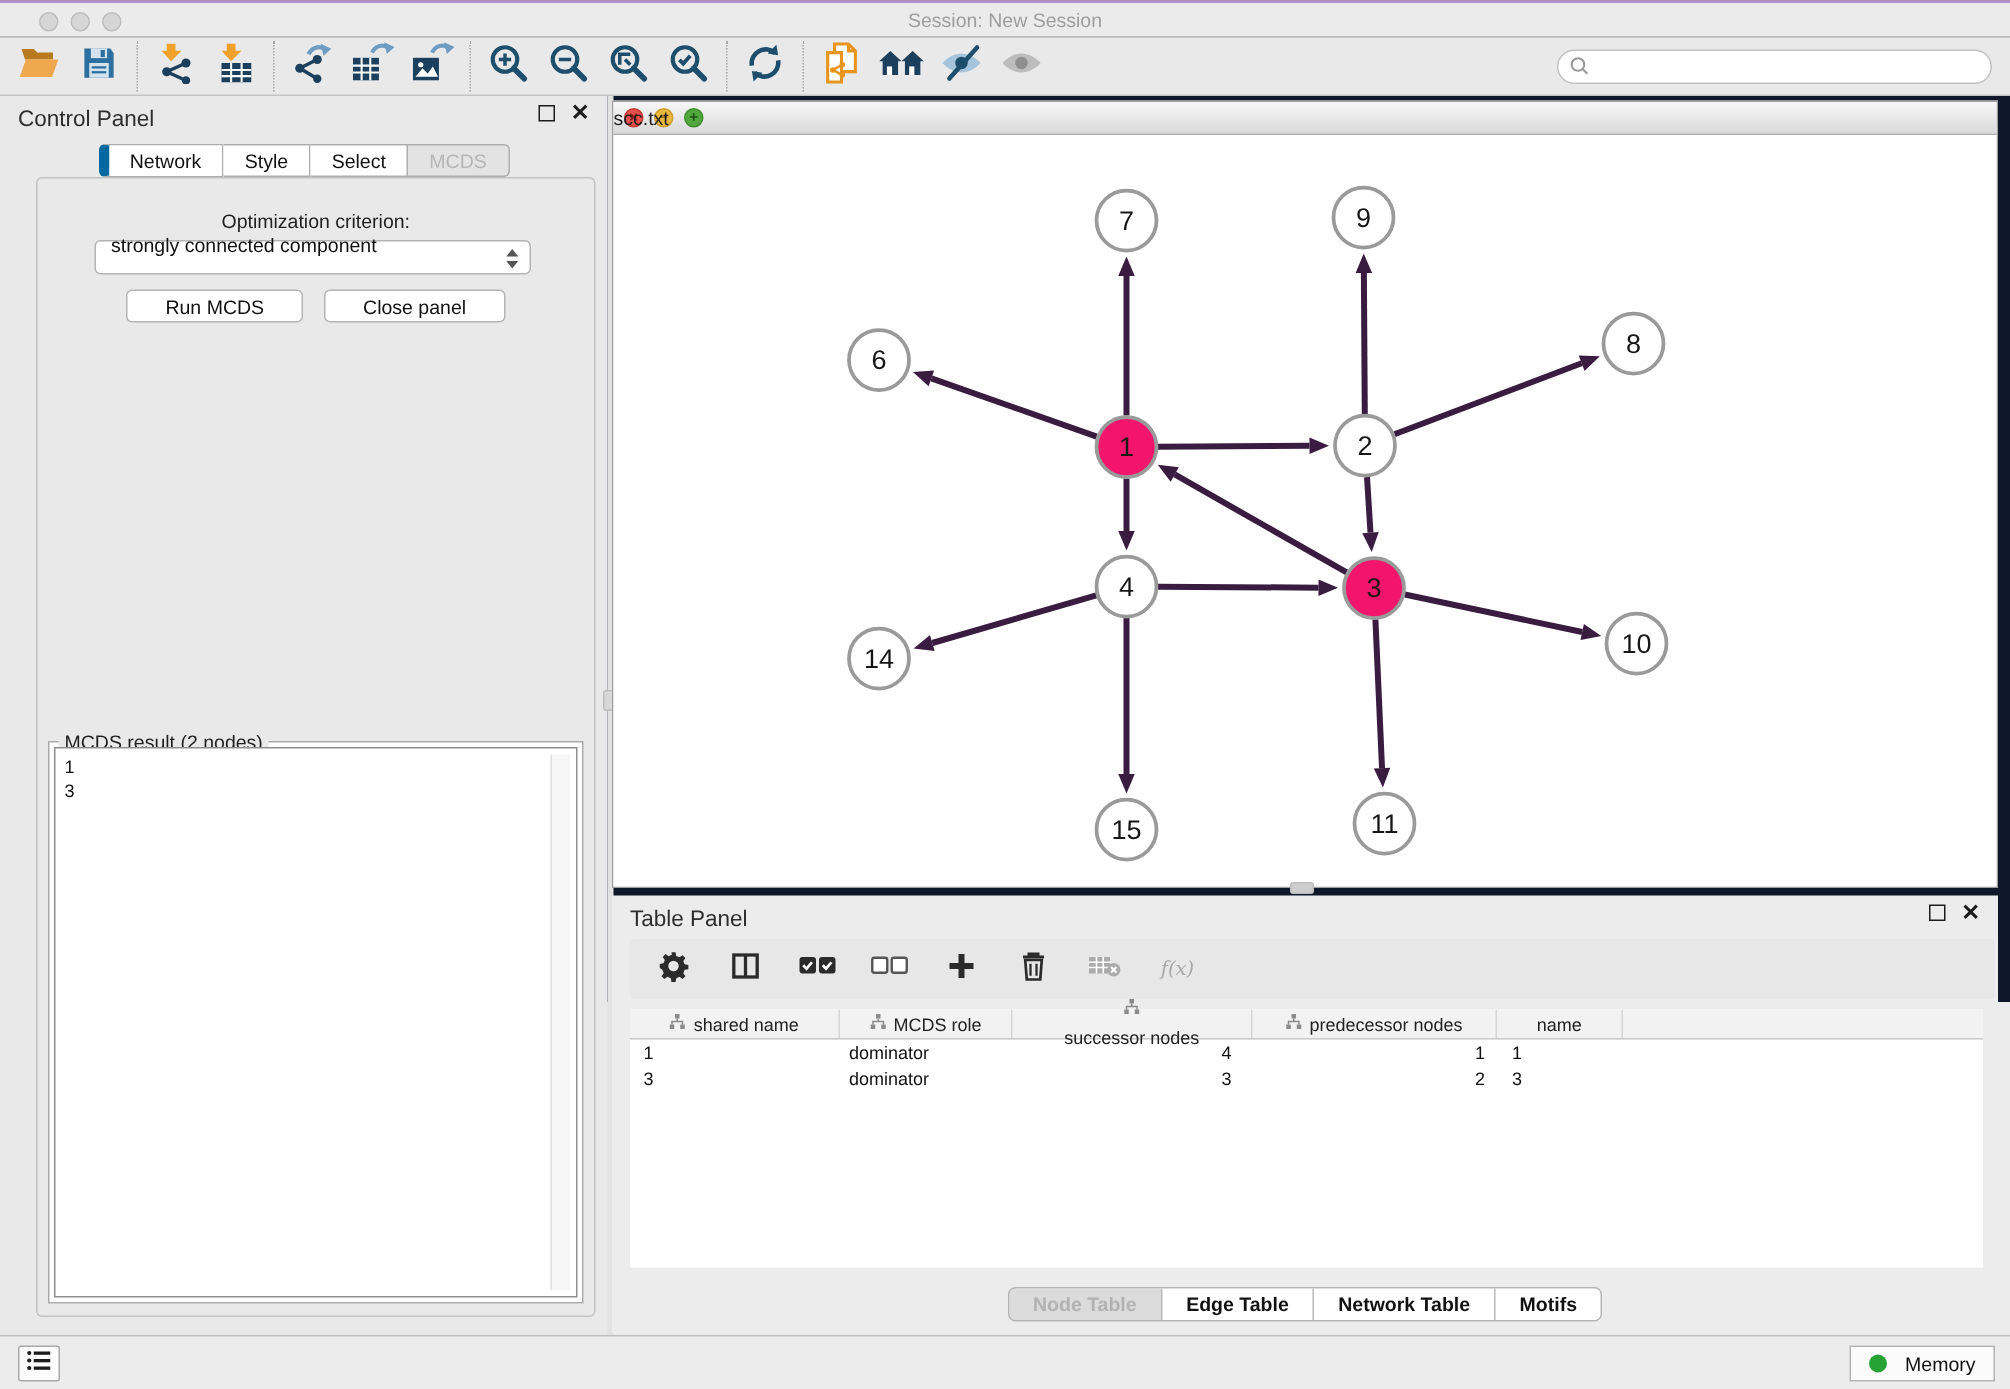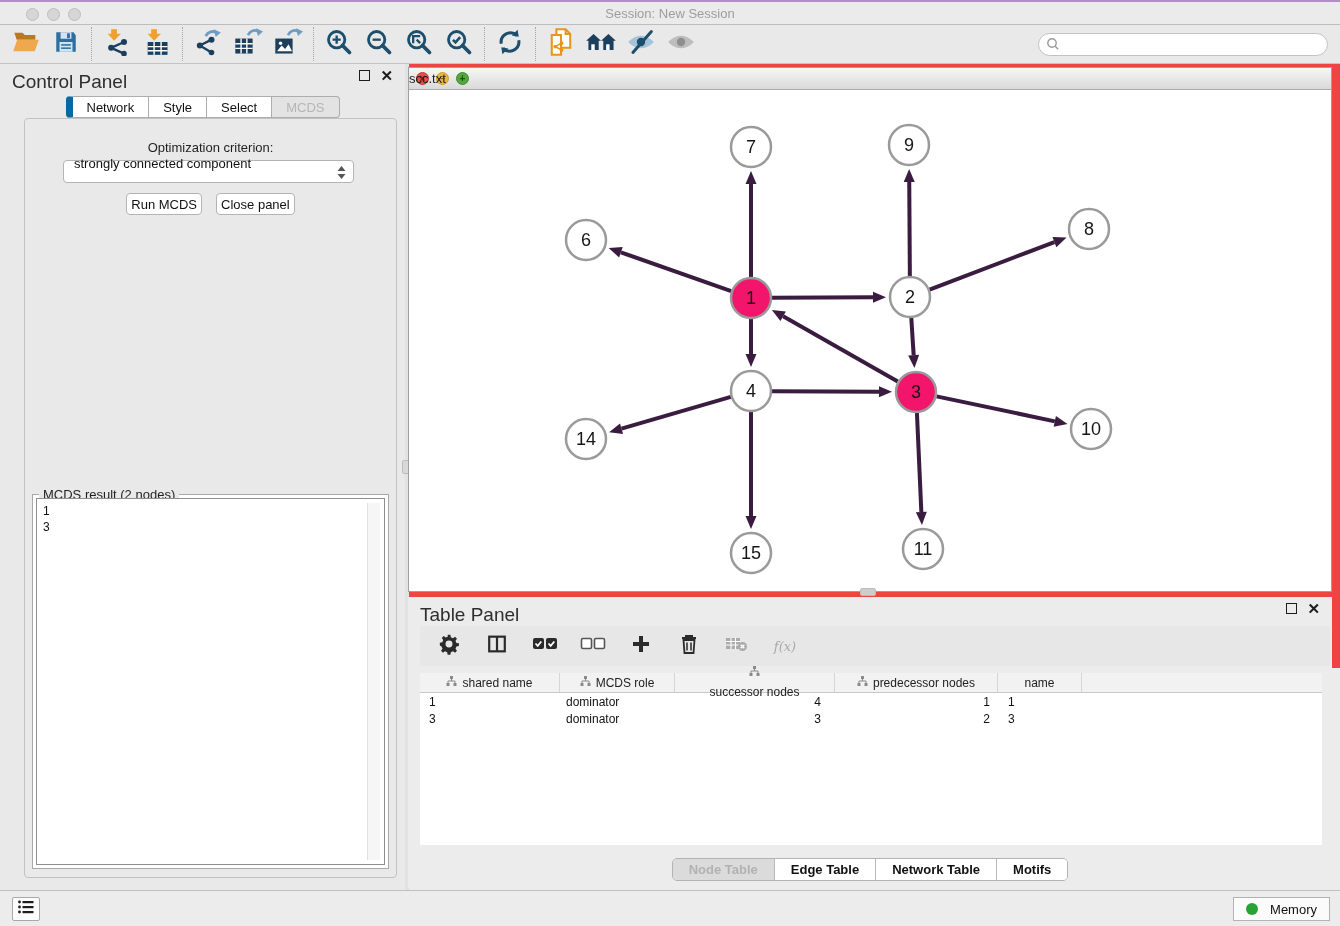--- a/index.html
+++ b/index.html
@@ -1,18 +1,18 @@
 <!DOCTYPE html>
 <html><head>
 <meta charset="utf-8">
 <style>
   * { margin:0; padding:0; box-sizing:border-box; }
   html,body { width:1340px; height:926px; }
   body { font-family:"Liberation Sans", sans-serif; background:#ececec; overflow:hidden; position:relative; }
-  #app { position:absolute; inset:0; width:1340px; height:668px; background:#ef4444; }
+  #app { position:absolute; inset:0; width:1340px; height:668px; background:#0f172a; }
 
   
   .titlebar { position:absolute; left:0; top:0; width:1340px; height:25px;
     background:#ebebeb; border-top:2px solid #b18fc6; border-bottom:1px solid #bdbdbd; }
   .traffic { position:absolute; left:26px; top:6px; display:flex; gap:8px; }
   .tl-dot { width:13px; height:13px; border-radius:50%; background:#d6d6d6; border:1px solid #bdbdbd; }
   .title-text { position:absolute; left:0; right:0; top:4px; text-align:center; font-size:13px; color:#9d9d9d; }
 
   
   .toolbar { position:absolute; left:0; top:25px; width:1340px; height:39px; background:#e9e9e9;
@@ -20,42 +20,42 @@
   .tb-btn { width:40px; height:34px; display:flex; align-items:center; justify-content:center; }
   .tb-sep { width:1px; height:34px; border-left:1px dotted #a6a6a6; margin:0 5px; }
   .search-wrap { position:absolute; right:12px; top:8px; width:290px; height:23px; }
   .search-wrap input { width:100%; height:100%; border:1px solid #c2c2c2; border-radius:12px;
     background:#fff; padding:0 8px 0 26px; font-size:13px; color:#333; outline:none; }
   .search-ico { position:absolute; left:8px; top:4px; }
 
   
   .cpanel { position:absolute; left:0; top:64px; width:405px; height:826px; background:#e9e9e9; }
   .panel-hrow { position:absolute; left:0; right:0; top:0; height:28px; }
-  .panel-title { position:absolute; left:12px; top:7px; font-size:19px; color:#2e2e2e; }
+  .panel-title { position:absolute; left:12px; top:7px; font-size:15px; color:#2e2e2e; }
   .panel-icons { position:absolute; right:12px; top:6px; display:flex; gap:10px; align-items:center; }
   .float-ico { width:11px; height:11px; border:1.5px solid #1c1c1c; display:inline-block; }
   .close-ico { font-size:15px; font-weight:bold; color:#1c1c1c; line-height:11px; }
 
   .cp-tabs { position:absolute; top:32px; left:50%; transform:translateX(-50%); display:flex; height:22px; }
   .seg { background:#fff; border:1px solid #adadad; border-left:none; padding:0 14px; font-size:13px;
     color:#111; display:flex; align-items:center; white-space:nowrap; }
   .seg:first-child { border-left:7px solid #0369a1; border-radius:4px 0 0 4px; }
   .seg:last-child { border-radius:0 4px 4px 0; }
   .seg.disabled-sel { background:#e3e3e3; color:#b6b6b6; }
 
   .cp-body { position:absolute; left:7px; right:8px; top:54px; bottom:12px;
     border:1px solid #c2c2c2; border-radius:4px; background:#e9e9e9;margin-left:17px; }
   .opt-label { position:absolute; left:0; right:0; top:21px; text-align:center; font-size:13px; color:#1f1f1f; }
   .criterion { position:absolute; left:38px; right:42px; top:41px; height:23px; background:#fff;
     border:1px solid #b4b4b4; border-radius:4px; display:flex; align-items:center; padding:0 22px 16px 10px;
     font-size:13px; color:#111; }
   .stepper { position:absolute; right:6px; top:4px; }
   .btn-row { position:absolute; left:0; right:0; top:74px; display:flex; justify-content:center; gap:14px; }
   .aqua-btn { background:#fff; border:1px solid #b4b4b4; border-radius:4px; height:22px;
-    padding:0 4px; font-size:13px; color:#111; font-family:"Liberation Sans",sans-serif; }
+    padding:0 25px; font-size:13px; color:#111; font-family:"Liberation Sans",sans-serif; }
 
   .result-box { position:absolute; left:7px; right:7px; top:375px; bottom:8px;
     border:1px solid #a9a9a9; background:#fff; }
   .result-legend { position:absolute; left:6px; top:-8px; background:#e9e9e9; padding:0 4px;
     font-size:13px; color:#1f1f1f; }
   .result-inner { position:absolute; inset:3px; background:#fff; border:1px solid #8f8f8f;
     font-size:12px; color:#111; padding:4px 6px; line-height:16px; }
   .result-scroll { position:absolute; right:4px; top:4px; bottom:4px; width:13px;
     background:#f6f6f6; border-left:1px solid #e0e0e0; }
 

